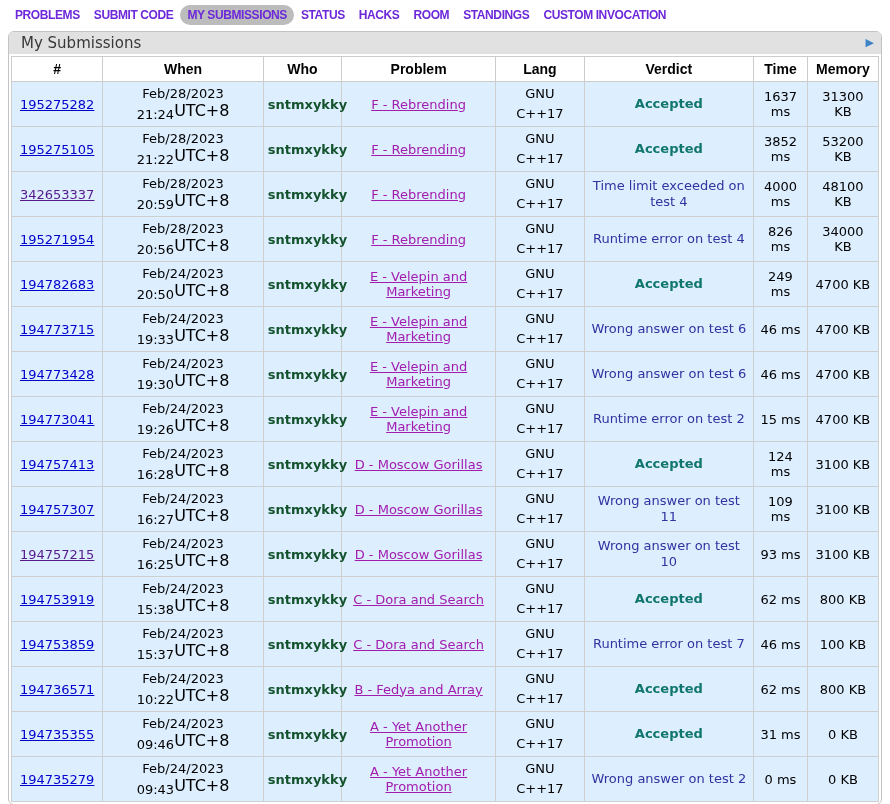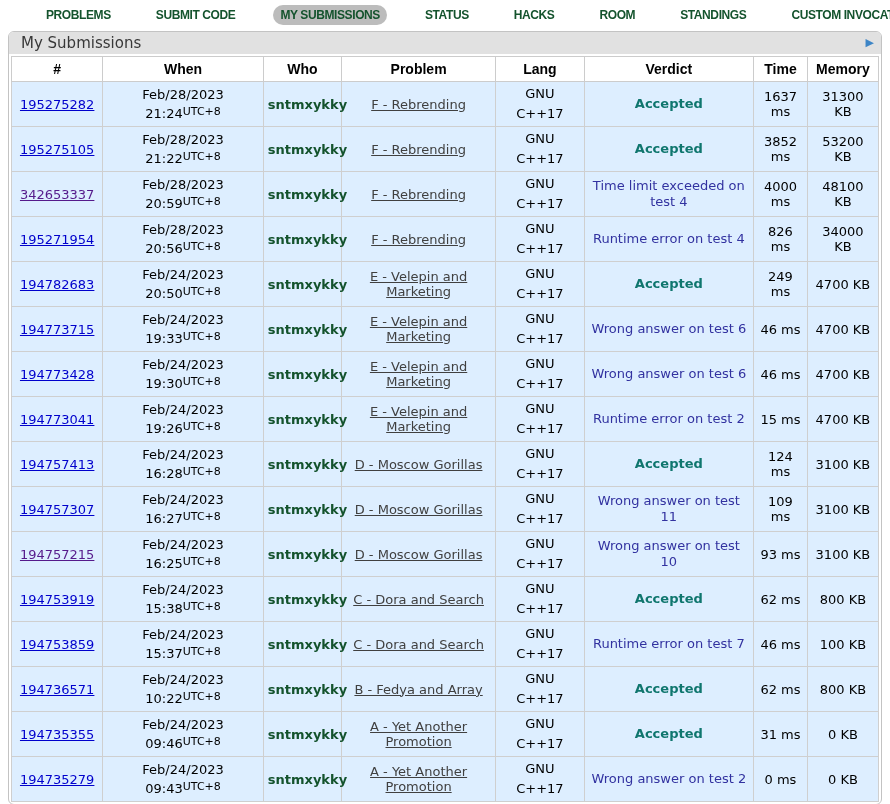--- a/index.html
+++ b/index.html
@@ -7,24 +7,23 @@
     width: 890px; height: 804px; margin: 0; overflow: hidden;
     background: #ffffff;
     font-family: "DejaVu Sans", sans-serif;
   }
   body { padding: 4px 8px 0 8px; }
 
   
   .nav { display: flex; align-items: center; height: 22px; margin-left: 0; }
   .nav-item {
     font-family: "Liberation Sans", sans-serif;
-    font-size: 12px; font-weight: bold; color: #14532d;
+    font-size: 12px; font-weight: bold; color: #6d28d9;
     letter-spacing: -0.4px; padding: 3px 7px; cursor: pointer;
     white-space: nowrap;
-    margin-left: 31px;
   }
   .nav-item.active { background: #bcbcbc; border-radius: 10px; }
 
   
   .panel {
     margin-top: 5px; border: 1px solid #c3c3c3; border-radius: 6px;
     background: #fff; overflow: hidden;
   }
   .caption {
     background: #e1e1e1; height: 22px; padding: 2px 12px;
@@ -57,23 +56,23 @@
   th:nth-child(3) { width: 77px; }
   th:nth-child(4) { width: 152px; }
   th:nth-child(5) { width: 87px; }
   th:nth-child(6) { width: 167px; }
   th:nth-child(7) { width: 53px; }
   th:nth-child(8) { width: 70px; }
 
   a { cursor: pointer; text-decoration: underline; }
   .id-link { color: #0000cc; }
   .id-link.visited { color: #551a8b; }
-  .problem-link { color: #404040; }
+  .problem-link { color: #a21caf; }
   .when-date, .when-time { line-height: 17px; }
-  .tz { font-size: 11px; vertical-align: 3px; }
+  .tz { font-size: 16px; vertical-align: 3px; }
   .who { color: #14532d; font-weight: bold; }
   .lang { display: inline-block; max-width: 52px; line-height: 20px; }
   .verdict { line-height: 16px; }
   .verdict.accepted { color: #0f766e; font-weight: bold; }
   .verdict.rejected { color: #3232a0; }
 </style>
 </head>
 <body>
 
 <div class="nav">

